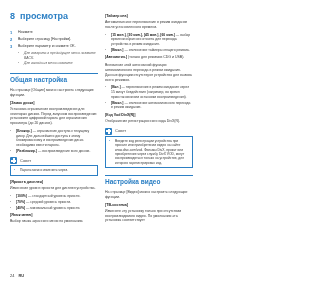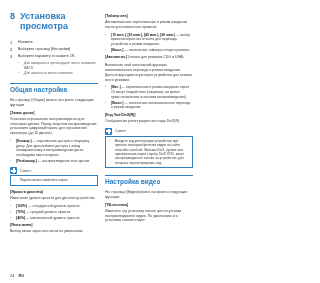--- a/index.html
+++ b/index.html
@@ -160,21 +160,20 @@
 
 <div class="page">
 
   <div class="cols">
 
     <div class="col">
 
       <div class="chapter">
         <div class="chapter-num">8</div>
         <div>
-          <div class="chapter-title">Установка</div>
           <div class="chapter-title">просмотра</div>
         </div>
       </div>
 
       <div class="steps">
         <div class="step">
           <div class="step-num">1</div>
           <div class="step-txt">Нажмите </div>
         </div>
         <div class="step">

